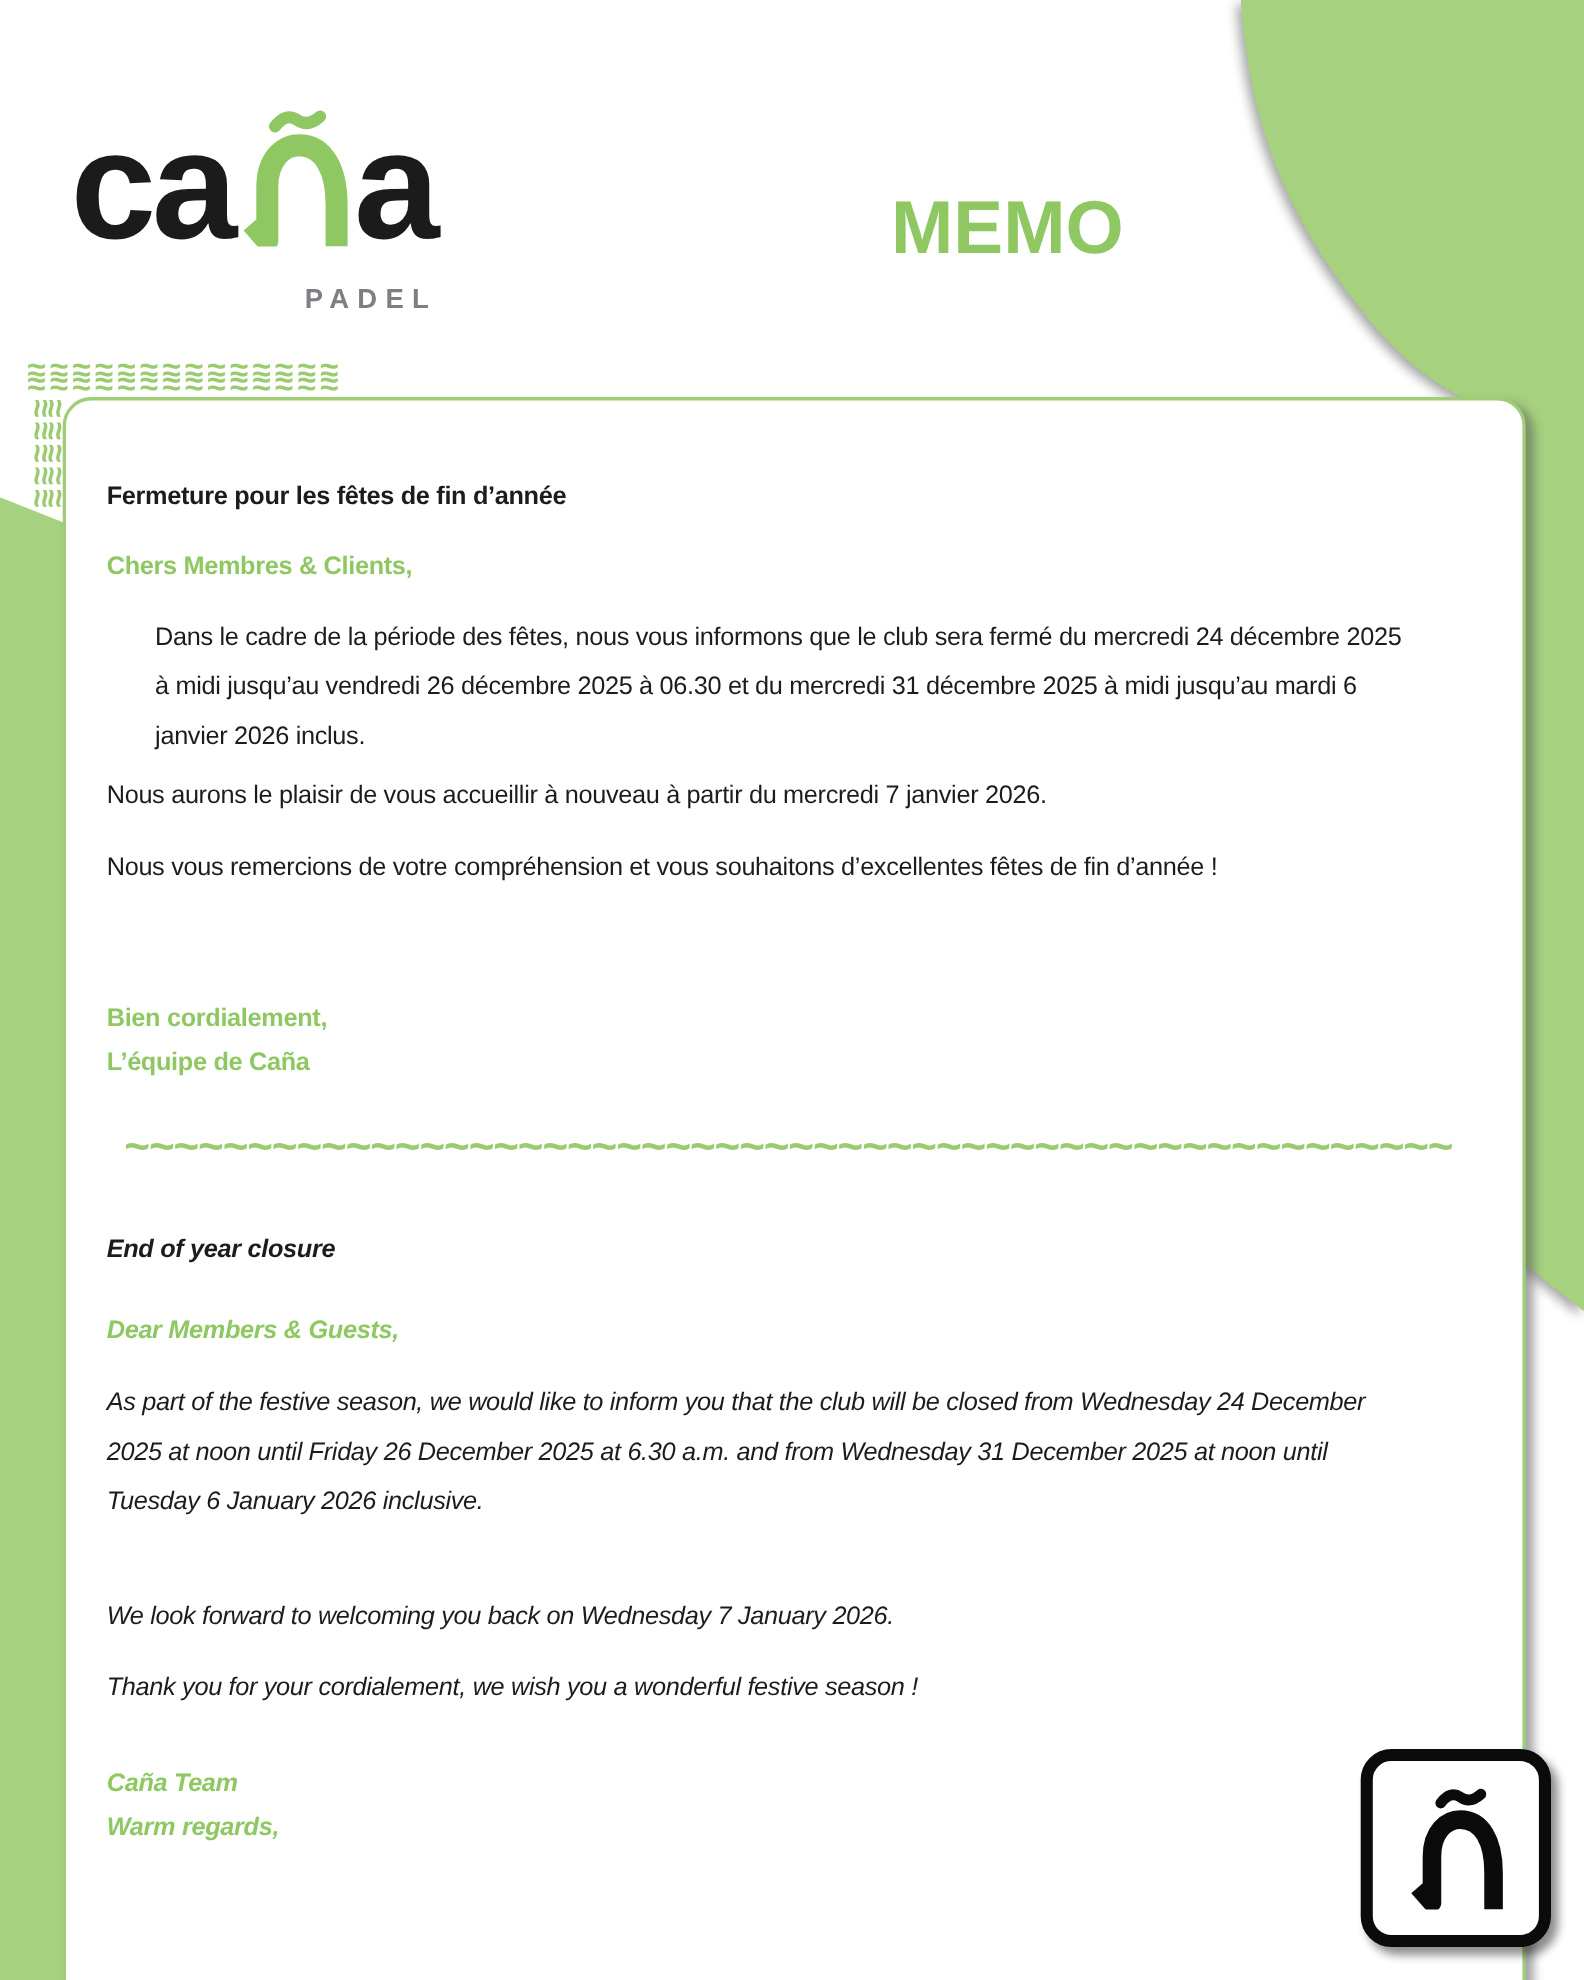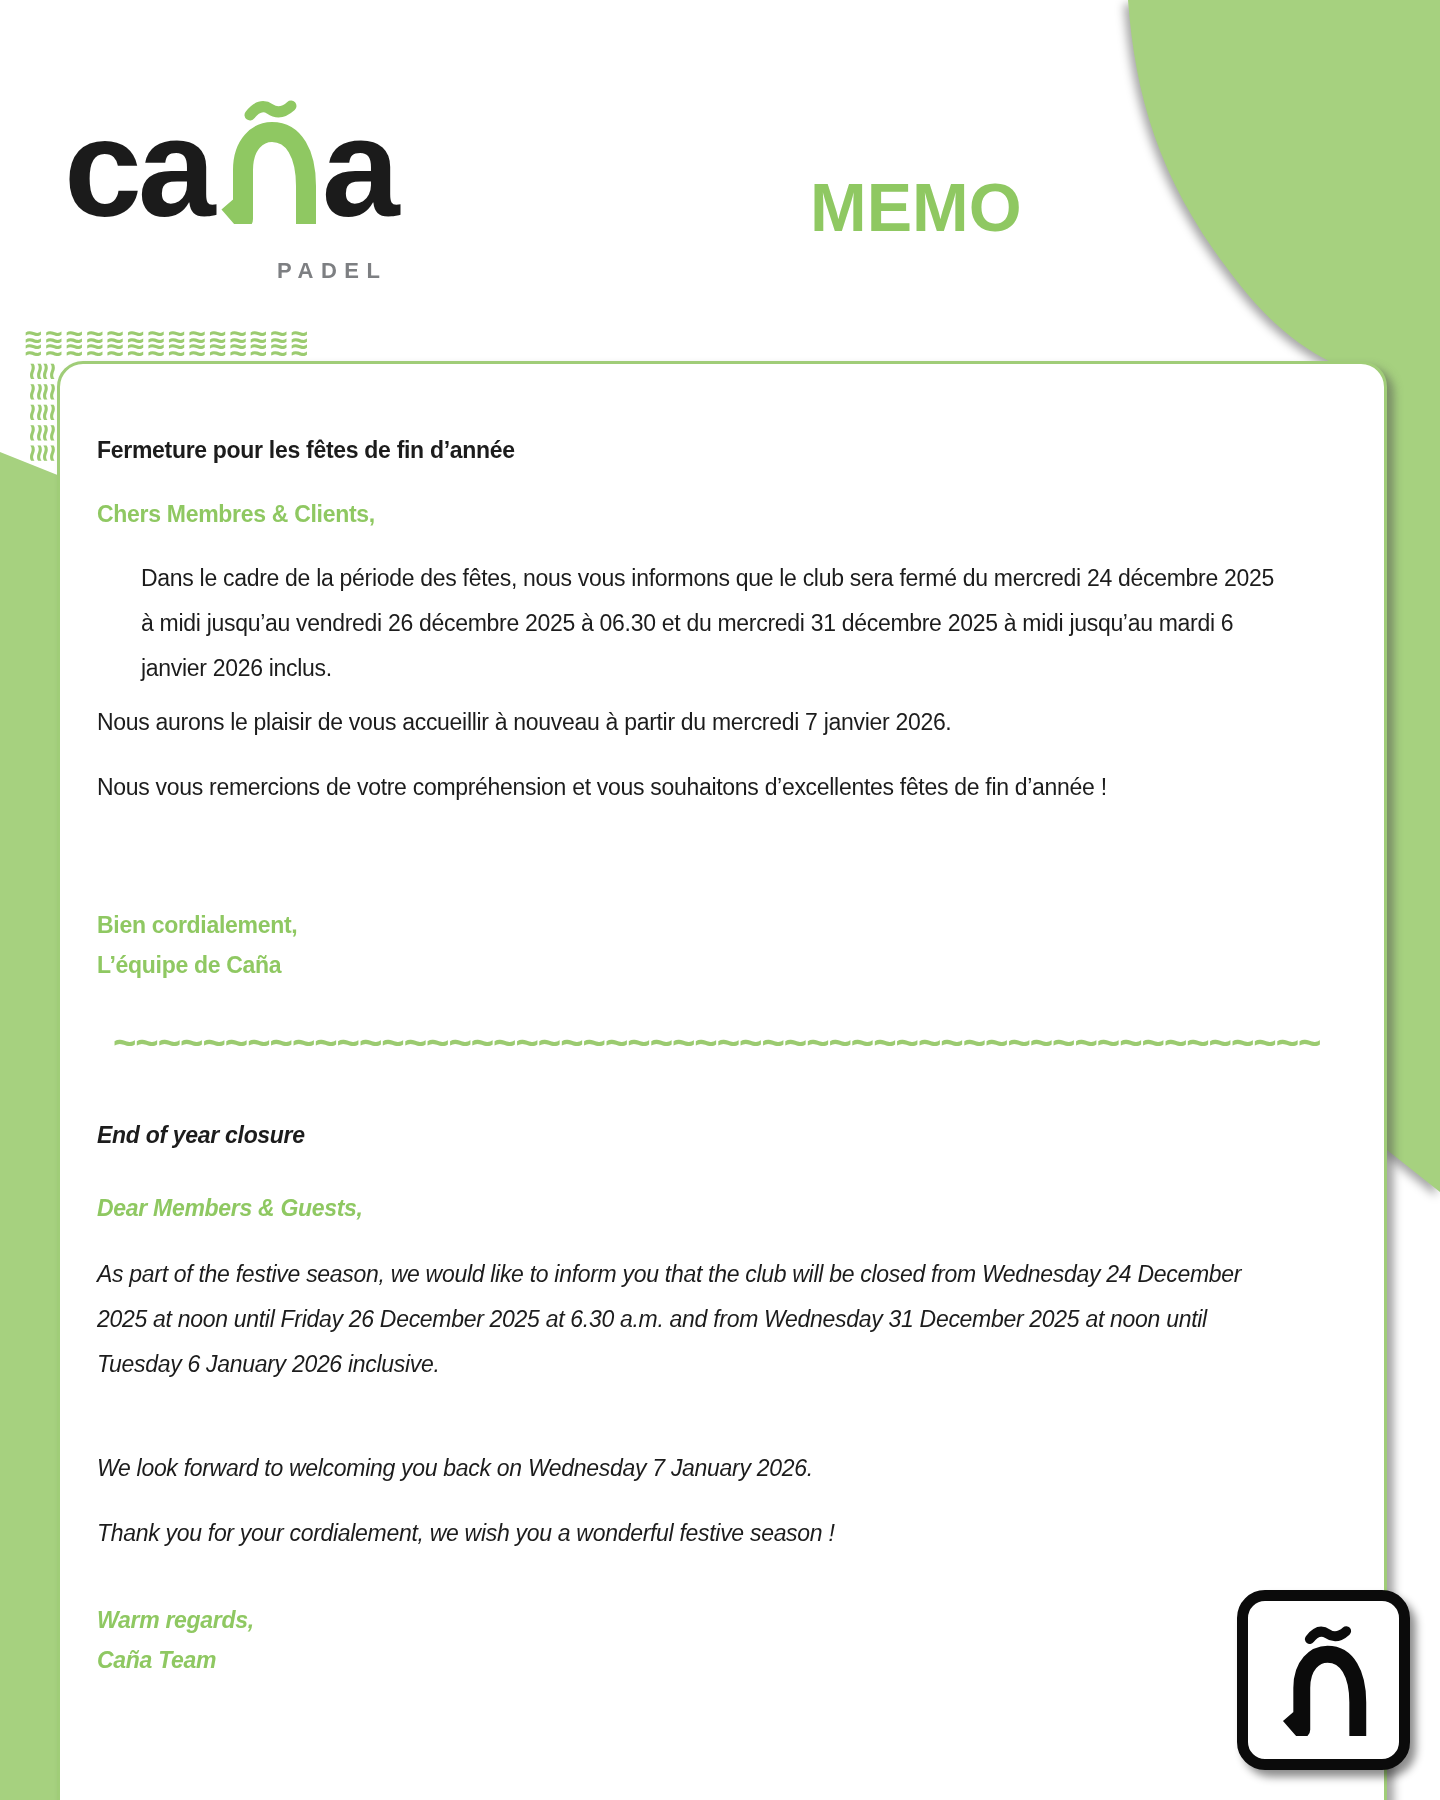--- a/index.html
+++ b/index.html
@@ -24,21 +24,21 @@
   #card { position:absolute; left:57px; top:361px; width:1330px; height:1470px;
     background:#ffffff; border:3px solid #a0cd78; border-radius:26px; z-index:3;
     box-shadow:7px 6px 9px rgba(80,80,80,0.5); }
 
   
   .hdr { position:absolute; z-index:4; }
   #logo { left:64px; top:98px; display:flex; align-items:flex-start; }
   .logo-letters { font-size:140px; font-weight:bold; color:#1b1b1b;
     letter-spacing:-4px; line-height:1; }
   #logo-n-svg { margin:0 2px -24px 4px; }
-  #padel { left:277px; top:258px; font-size:22px; letter-spacing:7.5px;
+  #padel { left:277px; top:258px; font-size:25px; letter-spacing:7.5px;
     color:#7d7f82; font-weight:bold; }
   #memo { left:810px; top:168px; font-size:68px; font-weight:bold; color:#8fc862;
     letter-spacing:0px; }
 
   
   .txt { position:absolute; left:97px; width:1150px; z-index:4;
     font-size:23px; line-height:45px; color:#1c1c1c; letter-spacing:-0.3px; }
   .bold { font-weight:bold; }
   .green-txt { color:#8fc862; }
   .ital { font-style:italic; }
@@ -97,22 +97,22 @@
   </div>
 
   <div id="separator">~~~~~~~~~~~~~~~~~~~~~~~~~~~~~~~~~~~~~~~~~~~~~~~~~~~~~~</div>
 
   <div class="txt bold ital" style="top:1113px;">End of year closure</div>
   <div class="txt bold ital green-txt" style="top:1186px;">Dear Members &amp; Guests,</div>
   <div class="txt ital" style="top:1252px;">As part of the festive season, we would like to inform you that the club will be closed from Wednesday 24 December 2025 at noon until Friday 26 December 2025 at 6.30 a.m. and from Wednesday 31 December 2025 at noon until Tuesday 6 January 2026 inclusive.</div>
   <div class="txt ital" style="top:1446px; white-space:nowrap;">We look forward to welcoming you back on Wednesday 7 January 2026.</div>
   <div class="txt ital" style="top:1511px; white-space:nowrap;">Thank you for your cordialement, we wish you a wonderful festive season !</div>
   <div class="txt sig ital green-txt" style="top:1600px;">
+    <div>Caña Team</div>
     <div>Warm regards,</div>
-    <div>Caña Team</div>
   </div>
 
   <div id="brand-box">
     <svg width="100" height="112" viewBox="0 0 104 126">
       <path d="M36 17 Q46 4 56 11 Q66 18 77 8" fill="none" stroke="#0b0b0b" stroke-width="11" stroke-linecap="round"></path>
       <path d="M13 103 L27 119 L27 72 C27 46 42 34 56 34 C78 34 90 56 90 88 L90 126" fill="none" stroke="#0b0b0b" stroke-width="19" stroke-linejoin="round"></path>
     </svg>
   </div>
 
 </div>

